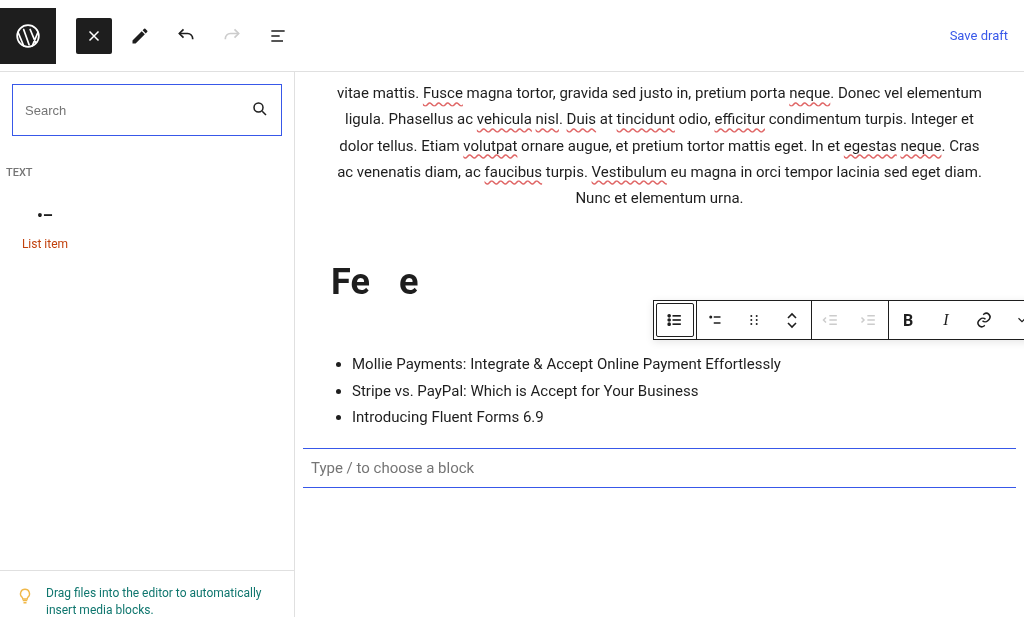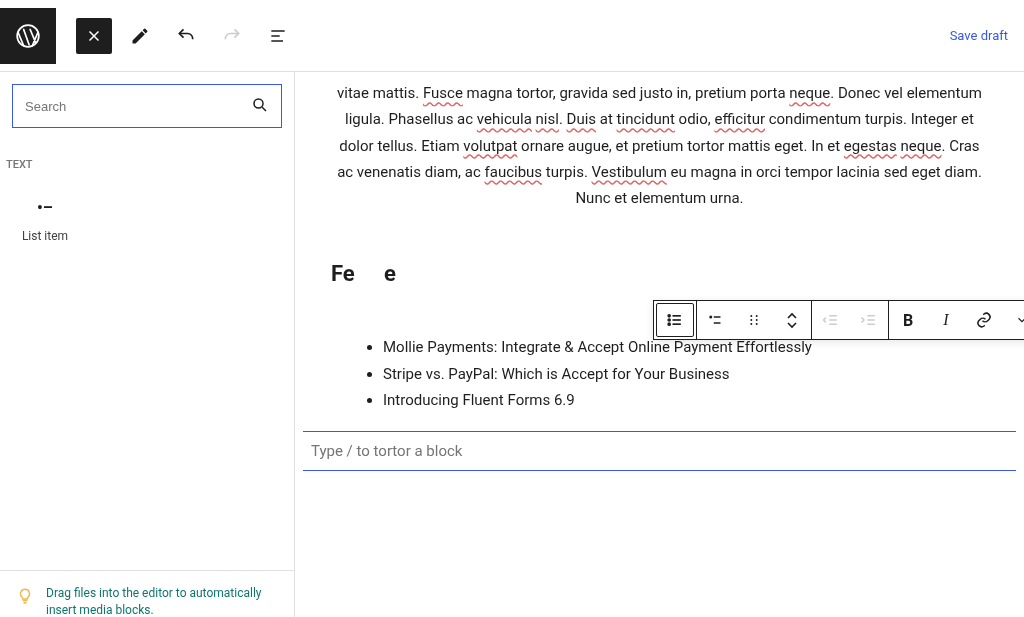--- a/index.html
+++ b/index.html
@@ -9,48 +9,48 @@
 .wp-logo { width: 56px; height: 56px; background: #1e1e1e; color: #fff; display: flex; align-items: center; justify-content: center; }
 .topbar-btn { width: 36px; height: 36px; display: flex; align-items: center; justify-content: center; border-radius: 2px; margin-left: 10px; cursor: pointer; }
 .topbar-btn.close { background: #1e1e1e; color: #fff; margin-left: 20px; }
 .topbar-btn.disabled { color: #ccc; }
 .spacer { flex: 1; }
 .save-draft { color: #3858e9; font-size: 13px; cursor: pointer; }
 
 .body { display: flex; height: calc(617px - 56px); }
 .sidebar { width: 295px; border-right: 1px solid #e0e0e0; display: flex; flex-direction: column; }
 .search-wrap { padding: 12px; }
-.search-box { border: 1.5px solid #3858e9; height: 44px; display: flex; align-items: center; padding: 0 12px; }
+.search-box { border: 1.5px solid #3858e9; height: 52px; display: flex; align-items: center; padding: 0 12px; }
 .search-box input { border: none; outline: none; flex: 1; font-size: 13px; color: #757575; }
 .sidebar-section-label { font-size: 11px; font-weight: 500; color: #757575; text-transform: uppercase; padding: 18px 6px 8px; }
 .block-item { display: flex; flex-direction: column; align-items: center; width: 90px; padding: 16px 8px; cursor: pointer; }
 .block-item-icon { height: 24px; display: flex; align-items: center; justify-content: center; font-size: 16px; font-weight: bold; }
-.block-item-label { font-size: 12px; color: #404040; margin-top: 10px; }
+.block-item-label { font-size: 12px; color: #c2410c; margin-top: 10px; }
 .hint-row { display: flex; align-items: flex-start; padding: 14px 16px; border-top: 1px solid #e0e0e0; gap: 12px; }
 .hint-icon { color: #f0b849; flex-shrink: 0; margin-top: 2px; }
 .hint-text { font-size: 12px; color: #0f766e; line-height: 1.4; }
 
 .editor { flex: 1; overflow-y: auto; position: relative; }
 .content { padding: 0 36px; }
 .para { font-size: 15px; line-height: 1.75; color: #1e1e1e; margin-top: 8px; text-align: center; }
 .para .und { text-decoration: underline; text-decoration-color: #e06666; text-decoration-style: wavy; text-underline-offset: 3px; }
 
 .heading-row { position: relative; margin-top: 50px; }
-.heading-text { font-size: 22px; font-weight: 700; color: #1e1e1e; }
+.heading-text { font-size: 36px; font-weight: 700; color: #1e1e1e; }
 
 .toolbar { position: absolute; top: 228px; left: 358px; display: flex; border: 1px solid #1e1e1e; background: #fff; height: 40px; box-shadow: 0 2px 8px rgba(0,0,0,.1); }
 .tb-group { display: flex; border-right: 1px solid #1e1e1e; }
 .tb-group:last-child { border-right: none; }
 .tb-btn { width: 38px; display: flex; align-items: center; justify-content: center; cursor: pointer; }
 .tb-btn.primary { border: 1px solid #1e1e1e; margin: 2px; border-radius: 2px; }
 .tb-btn.dis { color: #ccc; }
 .tb-btn svg { display: block; }
 
 .list { margin-top: 48px; padding-left: 20px; }
-.list li { font-size: 15px; line-height: 1.75; list-style: disc; margin-left: 32px; color: #1e1e1e; }
+.list li { font-size: 15px; line-height: 1.75; list-style: disc; margin-left: 1px; color: #1e1e1e; }
 
 .placeholder-block { border-top: 1.5px solid #3858e9; border-bottom: 1.5px solid #3858e9; margin-top: 18px; padding: 10px 8px; color: #757575; font-size: 15px; margin-left: -28px; margin-right: -28px; padding-left: 8px; }
 </style>
 </head>
 <body>
 
 <div class="topbar">
   <div class="wp-logo">
     <svg width="26" height="26" viewBox="0 0 24 24" fill="none" stroke="currentColor" stroke-width="1.6">
         <circle cx="12" cy="12" r="10"></circle>
@@ -128,21 +128,21 @@
         <span class="heading-text">Fe</span>
         <span class="heading-text" style="margin-left:26px">e</span>
       </div>
 
       <ul class="list" id="ul">
           <li>Mollie Payments: Integrate &amp; Accept Online Payment Effortlessly</li>
           <li>Stripe vs. PayPal: Which is Accept for Your Business</li>
           <li>Introducing Fluent Forms 6.9</li>
         </ul>
 
-      <div class="placeholder-block">Type / to tortor a block</div>
+      <div class="placeholder-block">Type / to choose a block</div>
     </div>
 
     <div class="toolbar">
       <div class="tb-group">
         <div class="tb-btn primary">
           <svg width="20" height="20" viewBox="0 0 24 24" stroke="#1e1e1e" stroke-width="2">
               <circle cx="5" cy="7" r="1.2" fill="#1e1e1e"></circle>
               <path d="M9 7h10"></path>
               <circle cx="5" cy="12" r="1.2" fill="#1e1e1e"></circle>
               <path d="M9 12h10"></path>

